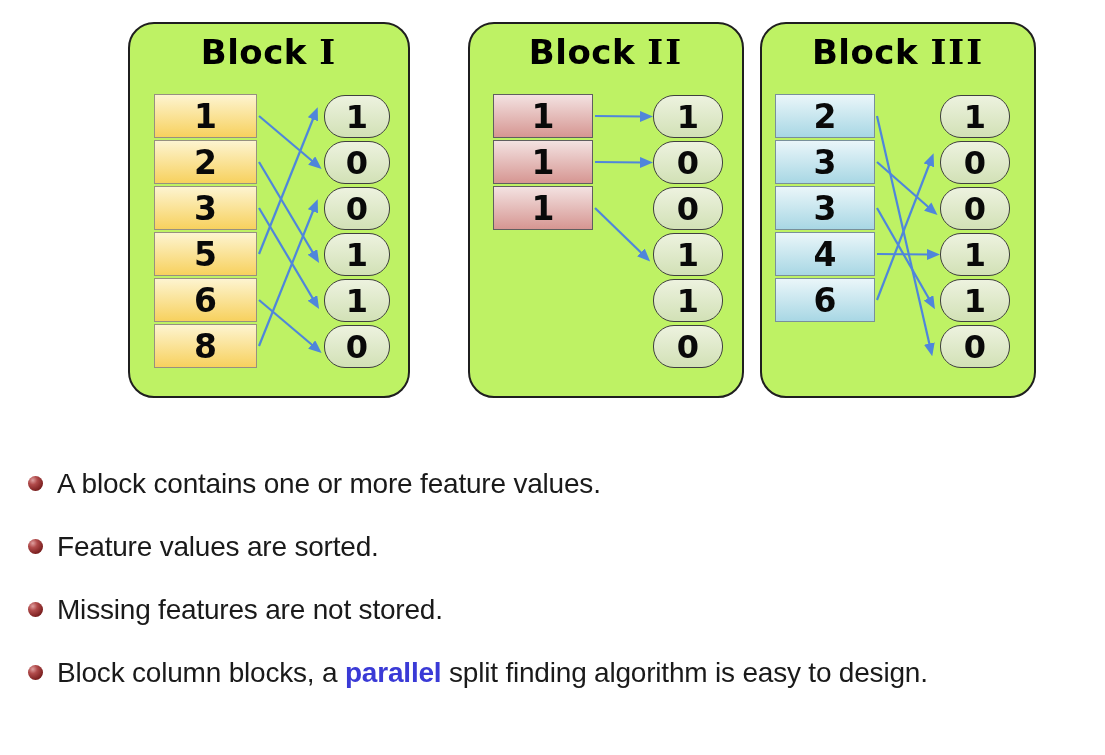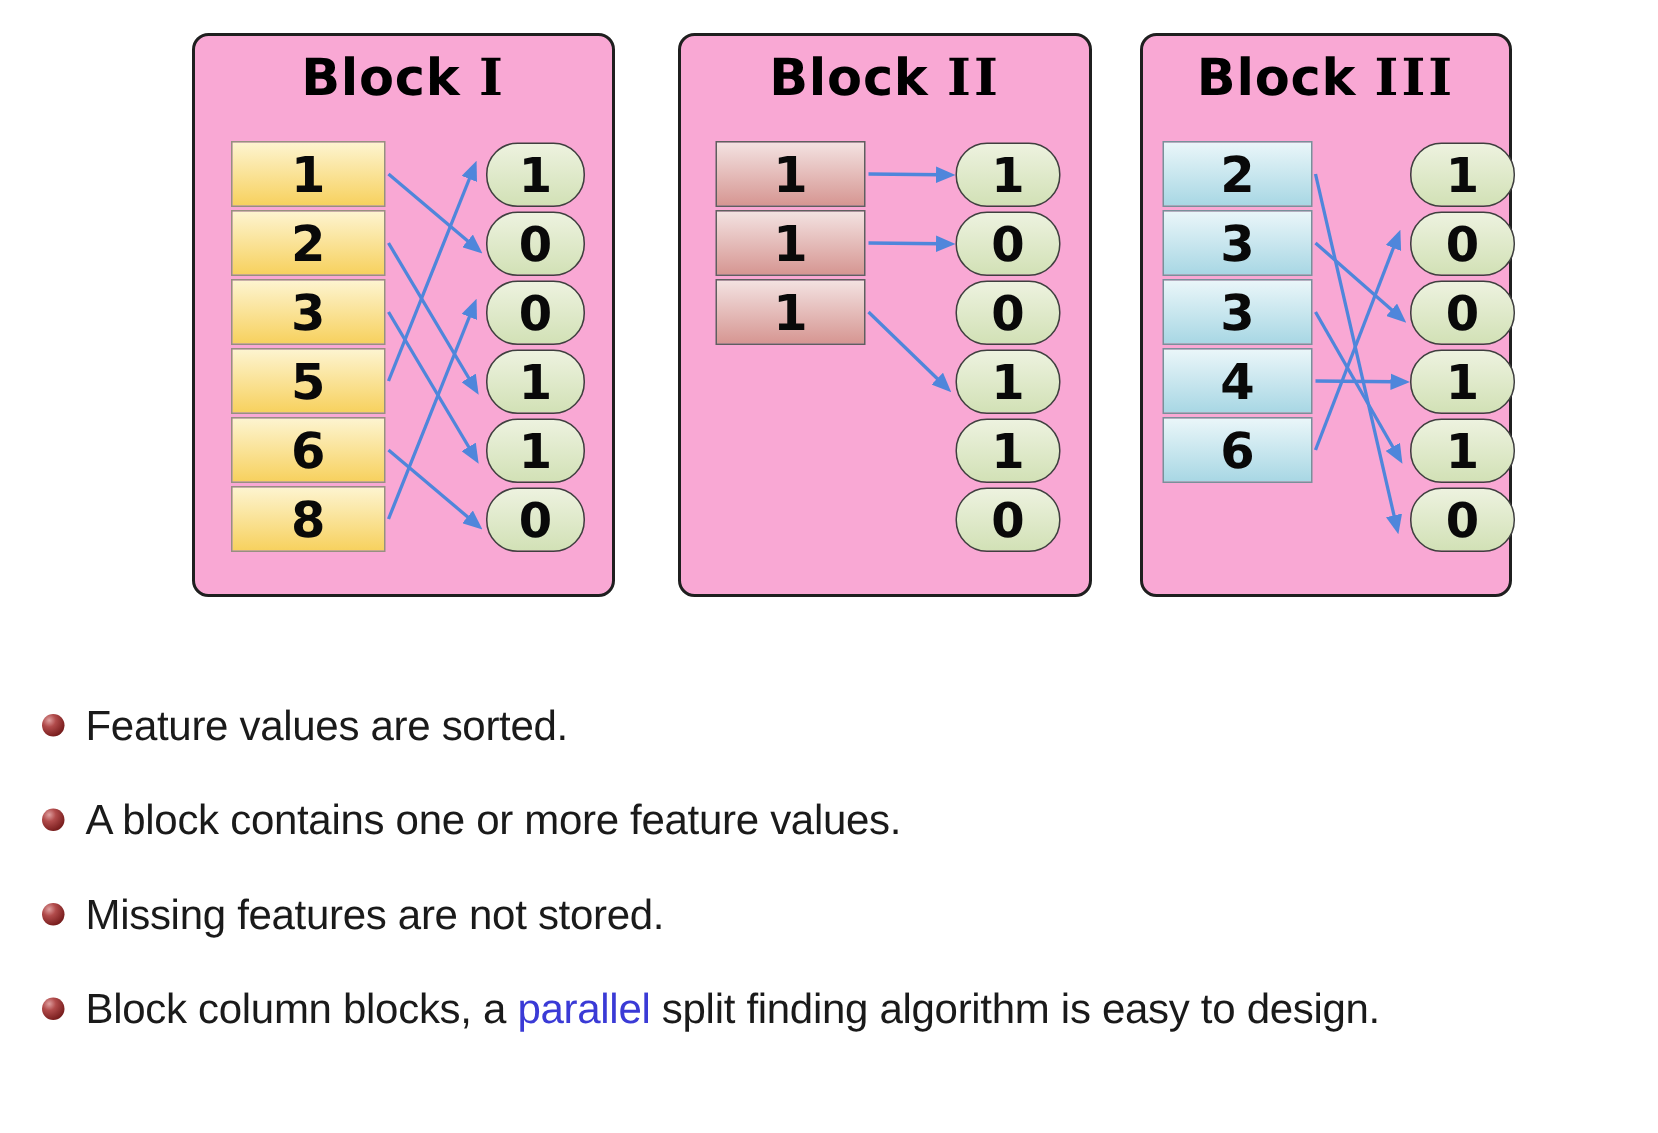--- a/index.html
+++ b/index.html
@@ -7,22 +7,22 @@
     width:1105px; height:755px;
     background:#ffffff;
     font-family:"Liberation Sans", sans-serif;
     position:relative;
     overflow:hidden;
   }
 
   
   .panel {
     position:absolute; top:22px; height:376px;
-    border:2px solid #1f1f1f; border-radius:11px;
-    background:#f9a8d4; box-sizing:border-box;
+    border:2px solid #1f1f1f; border-radius:26px;
+    background:#bef264; box-sizing:border-box;
   }
   .panel-title {
     text-align:center; margin-top:8px;
     font-family:"DejaVu Sans", sans-serif;
     font-weight:bold; font-size:34px; color:#000;
     letter-spacing:0.5px;
   }
   .panel-title .numeral { font-family:"DejaVu Serif", serif; letter-spacing:2px; }
 
   .cell {
@@ -48,21 +48,21 @@
   .bullet-item {
     display:flex; align-items:center; height:63px;
     font-size:28px; color:#1a1a1a; white-space:nowrap;
     letter-spacing:-0.2px;
   }
   .ball {
     width:15px; height:15px; border-radius:50%;
     margin-right:14px; flex:none;
     background:radial-gradient(circle at 32% 28%, #dfa0a0 0%, #b14b4b 30%, #7c2020 72%, #581212 100%);
   }
-  .link { color:#3a3ad6; }
+  .link { color:#3a3ad6;font-weight:bold; }
 </style>
 </head>
 <body>
 
 <main>
   <div id="diagram">
       <div class="panel" style="left: 128px; width: 282px;">
         <div class="panel-title"><span class="word">Block </span><span class="numeral">I</span></div>
         <div class="cell" style="left: 24px; top: 70px; width: 103px; height: 44px; border: 1px solid rgb(151, 144, 128); background: linear-gradient(rgb(253, 244, 208) 0%, rgb(247, 209, 94) 100%);">1</div>
         <div class="cell" style="left: 24px; top: 116px; width: 103px; height: 44px; border: 1px solid rgb(151, 144, 128); background: linear-gradient(rgb(253, 244, 208) 0%, rgb(247, 209, 94) 100%);">2</div>
@@ -83,21 +83,21 @@
             </marker>
           </defs>
           <line x1="129" y1="92" x2="184" y2="138.5" stroke="#4f86db" stroke-width="2.2" marker-end="url(#ah0)"></line>
           <line x1="129" y1="138" x2="184" y2="230.5" stroke="#4f86db" stroke-width="2.2" marker-end="url(#ah0)"></line>
           <line x1="129" y1="184" x2="184" y2="276.5" stroke="#4f86db" stroke-width="2.2" marker-end="url(#ah0)"></line>
           <line x1="129" y1="230" x2="184" y2="92.5" stroke="#4f86db" stroke-width="2.2" marker-end="url(#ah0)"></line>
           <line x1="129" y1="276" x2="184" y2="322.5" stroke="#4f86db" stroke-width="2.2" marker-end="url(#ah0)"></line>
           <line x1="129" y1="322" x2="184" y2="184.5" stroke="#4f86db" stroke-width="2.2" marker-end="url(#ah0)"></line>
         </svg>
       </div>
-      <div class="panel" style="left: 452px; width: 276px;">
+      <div class="panel" style="left: 468px; width: 276px;">
         <div class="panel-title"><span class="word">Block </span><span class="numeral">II</span></div>
         <div class="cell" style="left: 23px; top: 70px; width: 100px; height: 44px; border: 1px solid rgb(95, 95, 95); background: linear-gradient(rgb(243, 226, 225) 0%, rgb(214, 150, 146) 100%);">1</div>
         <div class="cell" style="left: 23px; top: 116px; width: 100px; height: 44px; border: 1px solid rgb(95, 95, 95); background: linear-gradient(rgb(243, 226, 225) 0%, rgb(214, 150, 146) 100%);">1</div>
         <div class="cell" style="left: 23px; top: 162px; width: 100px; height: 44px; border: 1px solid rgb(95, 95, 95); background: linear-gradient(rgb(243, 226, 225) 0%, rgb(214, 150, 146) 100%);">1</div>
         <div class="oval" style="left: 183px; top: 71px; width: 70px; height: 43px; border: 1.4px solid rgb(63, 63, 63); background: linear-gradient(rgb(237, 242, 223) 0%, rgb(210, 225, 182) 100%);">1</div>
         <div class="oval" style="left: 183px; top: 117px; width: 70px; height: 43px; border: 1.4px solid rgb(63, 63, 63); background: linear-gradient(rgb(237, 242, 223) 0%, rgb(210, 225, 182) 100%);">0</div>
         <div class="oval" style="left: 183px; top: 163px; width: 70px; height: 43px; border: 1.4px solid rgb(63, 63, 63); background: linear-gradient(rgb(237, 242, 223) 0%, rgb(210, 225, 182) 100%);">0</div>
         <div class="oval" style="left: 183px; top: 209px; width: 70px; height: 43px; border: 1.4px solid rgb(63, 63, 63); background: linear-gradient(rgb(237, 242, 223) 0%, rgb(210, 225, 182) 100%);">1</div>
         <div class="oval" style="left: 183px; top: 255px; width: 70px; height: 43px; border: 1.4px solid rgb(63, 63, 63); background: linear-gradient(rgb(237, 242, 223) 0%, rgb(210, 225, 182) 100%);">1</div>
         <div class="oval" style="left: 183px; top: 301px; width: 70px; height: 43px; border: 1.4px solid rgb(63, 63, 63); background: linear-gradient(rgb(237, 242, 223) 0%, rgb(210, 225, 182) 100%);">0</div>
@@ -105,21 +105,21 @@
           <defs>
             <marker id="ah1" markerUnits="userSpaceOnUse" markerWidth="13" markerHeight="11" refX="3" refY="5.5" orient="auto">
               <path d="M0,0 L13,5.5 L0,11 z" fill="#4f86db"></path>
             </marker>
           </defs>
           <line x1="125" y1="92" x2="173" y2="92.5" stroke="#4f86db" stroke-width="2.2" marker-end="url(#ah1)"></line>
           <line x1="125" y1="138" x2="173" y2="138.5" stroke="#4f86db" stroke-width="2.2" marker-end="url(#ah1)"></line>
           <line x1="125" y1="184" x2="173" y2="230.5" stroke="#4f86db" stroke-width="2.2" marker-end="url(#ah1)"></line>
         </svg>
       </div>
-      <div class="panel" style="left: 760px; width: 248px;">
+      <div class="panel" style="left: 760px; width: 276px;">
         <div class="panel-title"><span class="word">Block </span><span class="numeral">III</span></div>
         <div class="cell" style="left: 13px; top: 70px; width: 100px; height: 44px; border: 1px solid rgb(121, 144, 154); background: linear-gradient(rgb(234, 246, 249) 0%, rgb(168, 215, 228) 100%);">2</div>
         <div class="cell" style="left: 13px; top: 116px; width: 100px; height: 44px; border: 1px solid rgb(121, 144, 154); background: linear-gradient(rgb(234, 246, 249) 0%, rgb(168, 215, 228) 100%);">3</div>
         <div class="cell" style="left: 13px; top: 162px; width: 100px; height: 44px; border: 1px solid rgb(121, 144, 154); background: linear-gradient(rgb(234, 246, 249) 0%, rgb(168, 215, 228) 100%);">3</div>
         <div class="cell" style="left: 13px; top: 208px; width: 100px; height: 44px; border: 1px solid rgb(121, 144, 154); background: linear-gradient(rgb(234, 246, 249) 0%, rgb(168, 215, 228) 100%);">4</div>
         <div class="cell" style="left: 13px; top: 254px; width: 100px; height: 44px; border: 1px solid rgb(121, 144, 154); background: linear-gradient(rgb(234, 246, 249) 0%, rgb(168, 215, 228) 100%);">6</div>
         <div class="oval" style="left: 178px; top: 71px; width: 70px; height: 43px; border: 1.4px solid rgb(63, 63, 63); background: linear-gradient(rgb(237, 242, 223) 0%, rgb(210, 225, 182) 100%);">1</div>
         <div class="oval" style="left: 178px; top: 117px; width: 70px; height: 43px; border: 1.4px solid rgb(63, 63, 63); background: linear-gradient(rgb(237, 242, 223) 0%, rgb(210, 225, 182) 100%);">0</div>
         <div class="oval" style="left: 178px; top: 163px; width: 70px; height: 43px; border: 1.4px solid rgb(63, 63, 63); background: linear-gradient(rgb(237, 242, 223) 0%, rgb(210, 225, 182) 100%);">0</div>
         <div class="oval" style="left: 178px; top: 209px; width: 70px; height: 43px; border: 1.4px solid rgb(63, 63, 63); background: linear-gradient(rgb(237, 242, 223) 0%, rgb(210, 225, 182) 100%);">1</div>
@@ -135,25 +135,25 @@
           <line x1="115" y1="138" x2="168" y2="184.5" stroke="#4f86db" stroke-width="2.2" marker-end="url(#ah2)"></line>
           <line x1="115" y1="184" x2="168" y2="276.5" stroke="#4f86db" stroke-width="2.2" marker-end="url(#ah2)"></line>
           <line x1="115" y1="230" x2="168" y2="230.5" stroke="#4f86db" stroke-width="2.2" marker-end="url(#ah2)"></line>
           <line x1="115" y1="276" x2="168" y2="138.5" stroke="#4f86db" stroke-width="2.2" marker-end="url(#ah2)"></line>
         </svg>
       </div>
     </div>
   <ul id="bullets">
       <li class="bullet-item">
         <span class="ball"></span>
-        <span class="bullet-text"><span>Feature values are sorted.</span></span>
+        <span class="bullet-text"><span>A block contains one or more feature values.</span></span>
       </li>
       <li class="bullet-item">
         <span class="ball"></span>
-        <span class="bullet-text"><span>A block contains one or more feature values.</span></span>
+        <span class="bullet-text"><span>Feature values are sorted.</span></span>
       </li>
       <li class="bullet-item">
         <span class="ball"></span>
         <span class="bullet-text"><span>Missing features are not stored.</span></span>
       </li>
       <li class="bullet-item">
         <span class="ball"></span>
         <span class="bullet-text"><span>Block column blocks, a </span><span class="link">parallel</span><span> split finding algorithm is easy to design.</span></span>
       </li>
     </ul>

